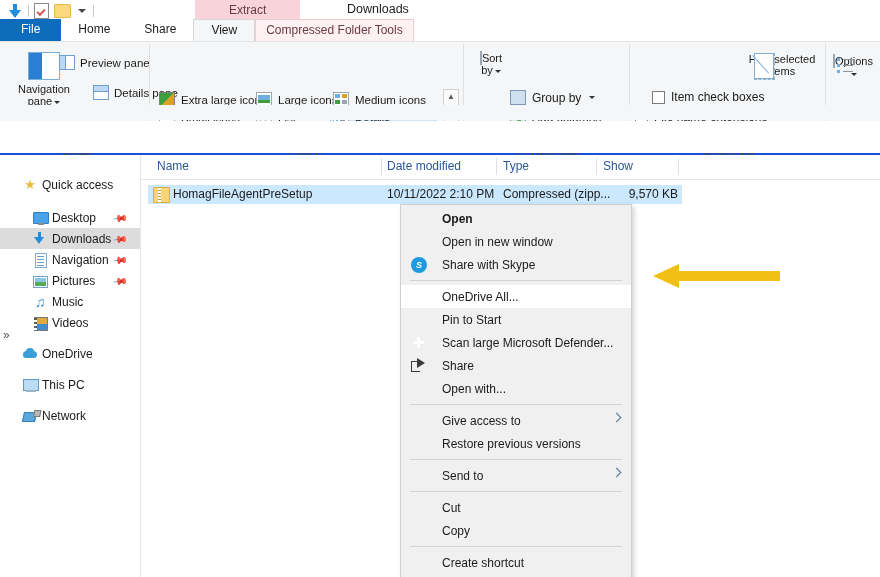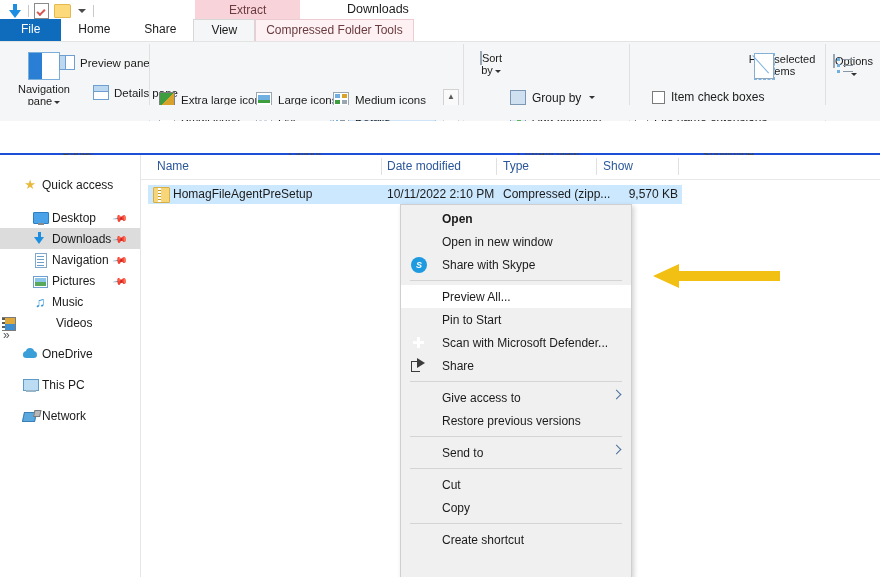--- a/index.html
+++ b/index.html
@@ -369,21 +369,21 @@
         </span>
       <span class="lbl">Pictures</span>
       <span class="pin">📌</span>
     </div>
     <div class="navitem" style="padding-left:32px;">
       <span class="nic">
           <span class="i-music">♫</span>
         </span>
       <span class="lbl">Music</span>
     </div>
-    <div class="navitem" style="gap:36px;">
+    <div class="navitem" style="padding-left:32px;">
       <span class="nic">
           <span class="i-vid"></span>
         </span>
       <span class="lbl">Videos</span>
     </div>
     <div class="navitem" style="margin-top:10px;padding-left:22px;">
       <span class="nic">
           <span class="i-cloud"></span>
         </span>
       <span class="lbl">OneDrive</span>
@@ -429,32 +429,35 @@
     </div>
     <div class="mi">
       <span>Open in new window</span>
     </div>
     <div class="mi">
       <span class="mic sky">S</span>
       <span>Share with Skype</span>
     </div>
     <div class="msep"></div>
     <div class="mi hl">
-      <span>Preview All...</span>
+      <span>OneDrive All...</span>
     </div>
     <div class="mi">
       <span>Pin to Start</span>
     </div>
     <div class="mi">
       <span class="mic"><span class="shield"></span></span>
-      <span>Scan with Microsoft Defender...</span>
+      <span>Scan large Microsoft Defender...</span>
     </div>
     <div class="mi">
       <span class="mic"><span class="shareic"></span></span>
       <span>Share</span>
+    </div>
+    <div class="mi">
+      <span>Open with...</span>
     </div>
     <div class="msep"></div>
     <div class="mi">
       <span>Give access to</span>
       <span class="arr"></span>
     </div>
     <div class="mi">
       <span>Restore previous versions</span>
     </div>
     <div class="msep"></div>

